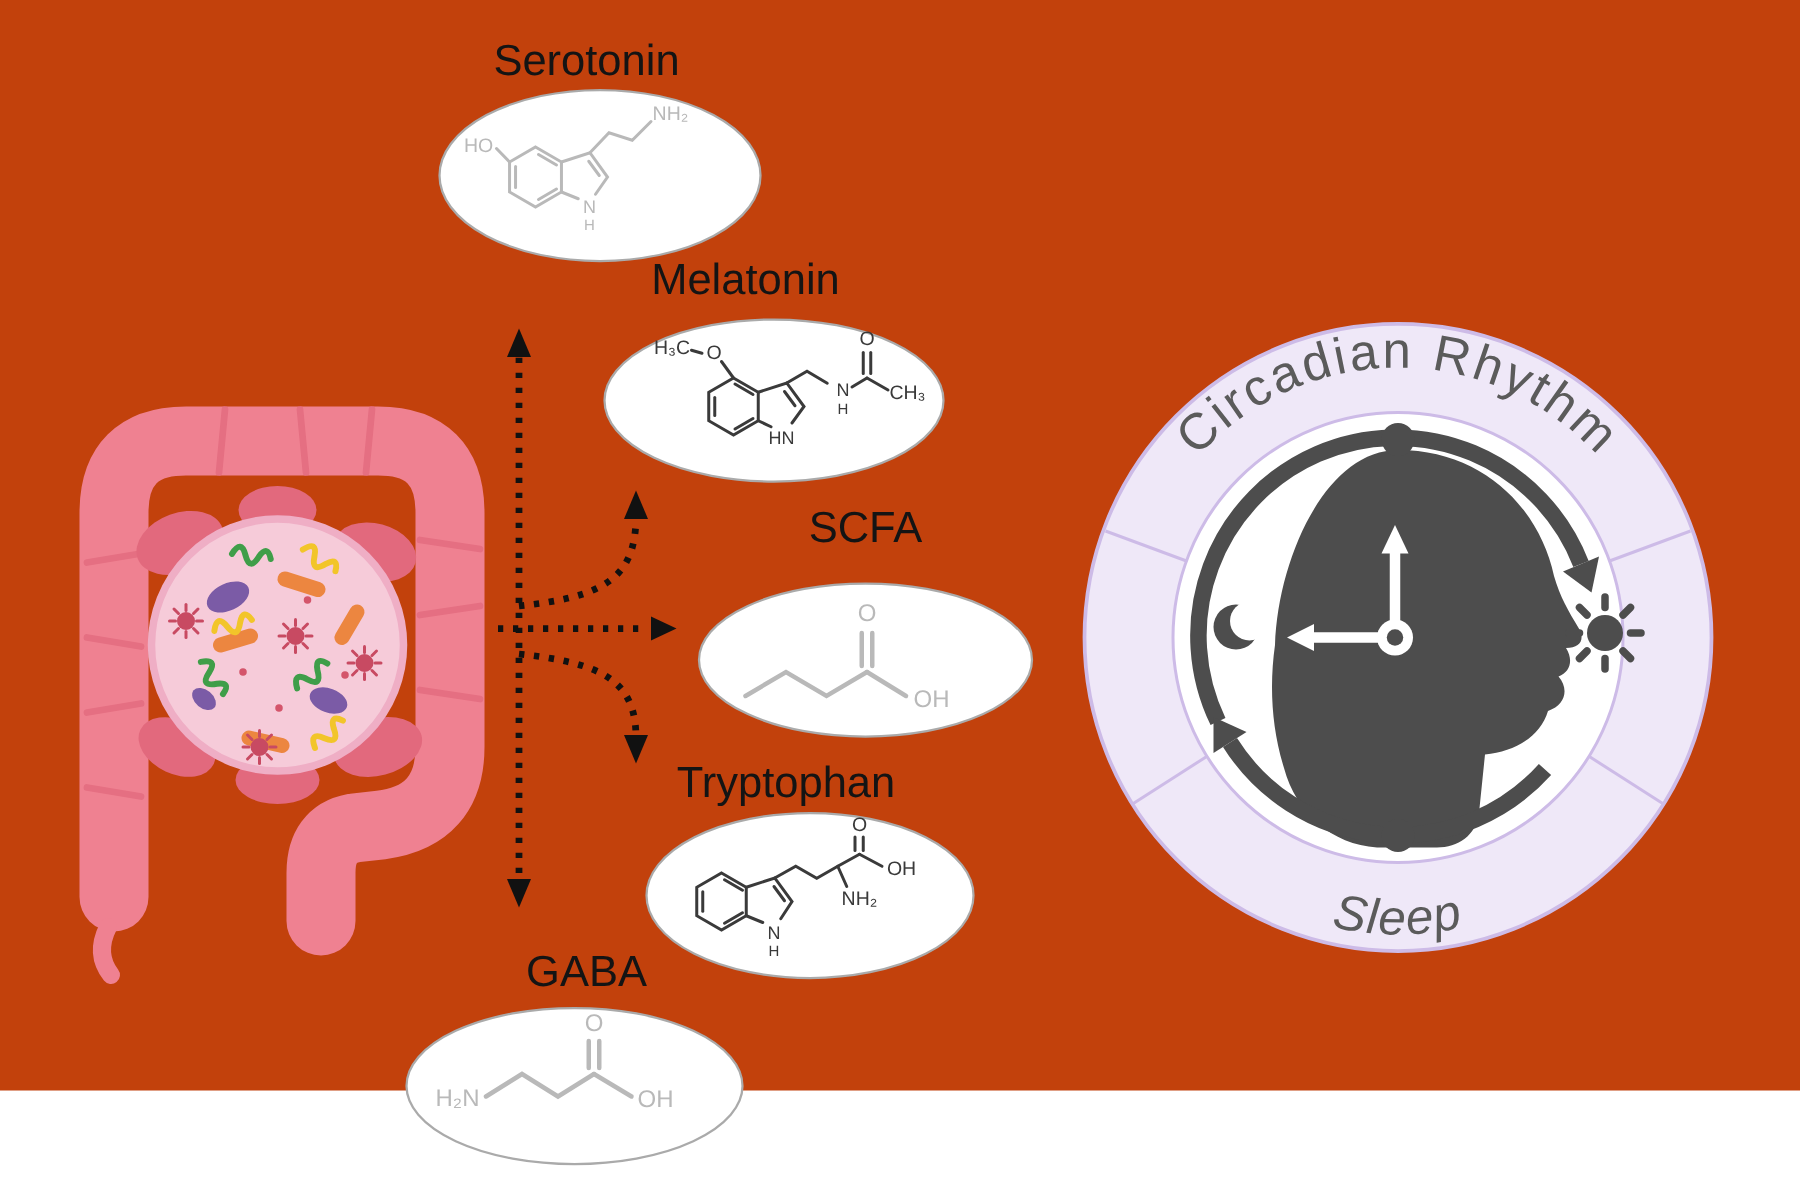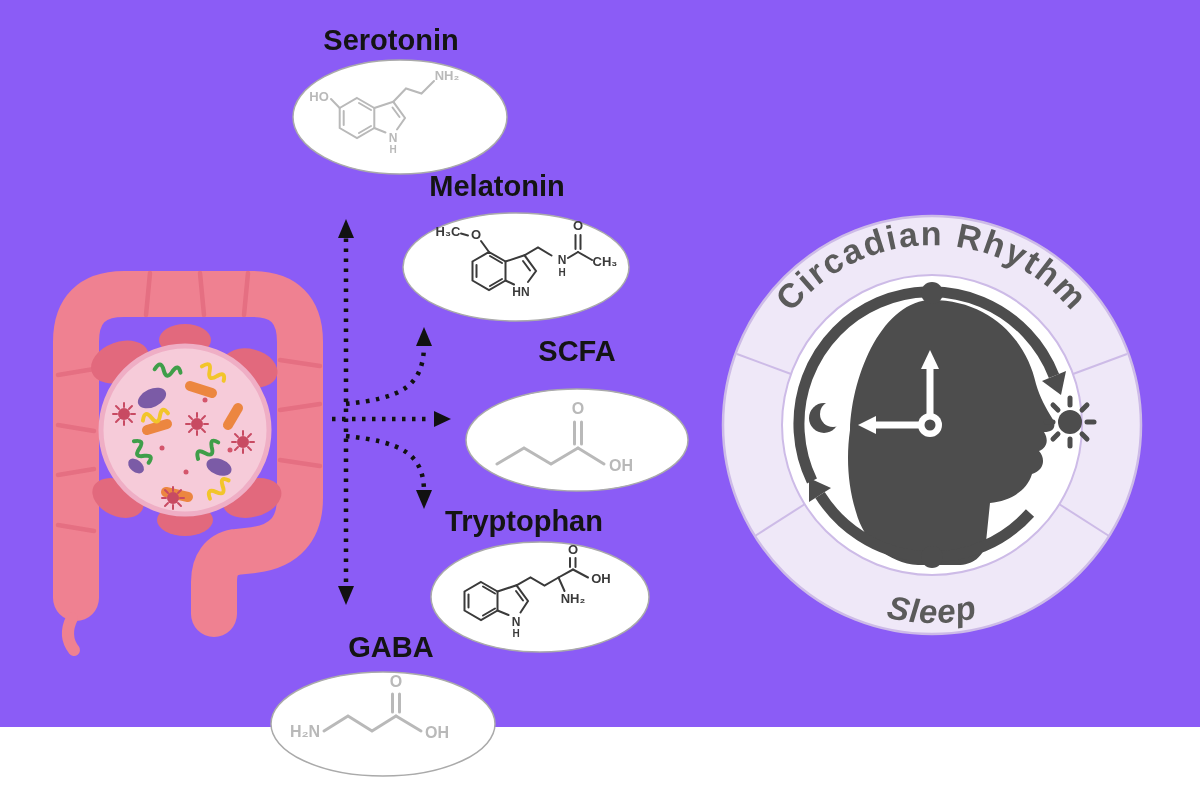--- a/index.html
+++ b/index.html
@@ -1,17 +1,17 @@
 <!DOCTYPE html>
 <html style="--c-gut_pink: #ef8191; --c-gut_dark_pink: #e2697d; --c-microbiome_bg: #f6cbd9; --c-microbiome_border: #efaec5; --c-bacteria_purple: #7b5ba6; --c-bacteria_orange: #ec8640; --c-bacteria_green: #3f9e49; --c-bacteria_yellow: #f2c52a; --c-bacteria_crimson: #c84a62; --c-arrow_black: #111111; --c-structure_light: #b9b9b9; --c-structure_dark: #3a3a3a; --c-ellipse_border: #aaaaaa; --c-ring_fill: #efe8f8; --c-ring_border: #cdbbe7; --c-ring_inner_fill: #ffffff; --c-ring_text: #5b5b5b; --c-clock_dark: #4d4d4d; --c-label_text: #141414;"><head>
 <meta charset="utf-8">
 <style>
   html,body{margin:0;padding:0;background:#ffffff;width:1200px;height:800px;overflow:hidden;
     font-family:"Liberation Sans","DejaVu Sans",sans-serif;}
-  .stage{position:relative;width:1200px;height:727px;background:#8b5cf6;font-weight:bold;}
+  .stage{position:relative;width:1200px;height:727px;background:#c2410c;}
   svg{display:block;}
   
   .lbl{font-family:"Liberation Sans","DejaVu Sans",sans-serif;font-size:29px;
        fill:var(--c-label_text,#141414);text-anchor:middle;}
   
   .bondL{stroke:var(--c-structure_light,#b9b9b9);stroke-width:2;fill:none;stroke-linecap:round;}
   .bondL3{stroke:var(--c-structure_light,#b9b9b9);stroke-width:3;fill:none;stroke-linecap:round;}
   .bondD{stroke:var(--c-structure_dark,#3a3a3a);stroke-width:2;fill:none;stroke-linecap:round;}
   .atomL{fill:var(--c-structure_light,#b9b9b9);text-anchor:middle;
          font-family:"Liberation Sans","DejaVu Sans",sans-serif;}

